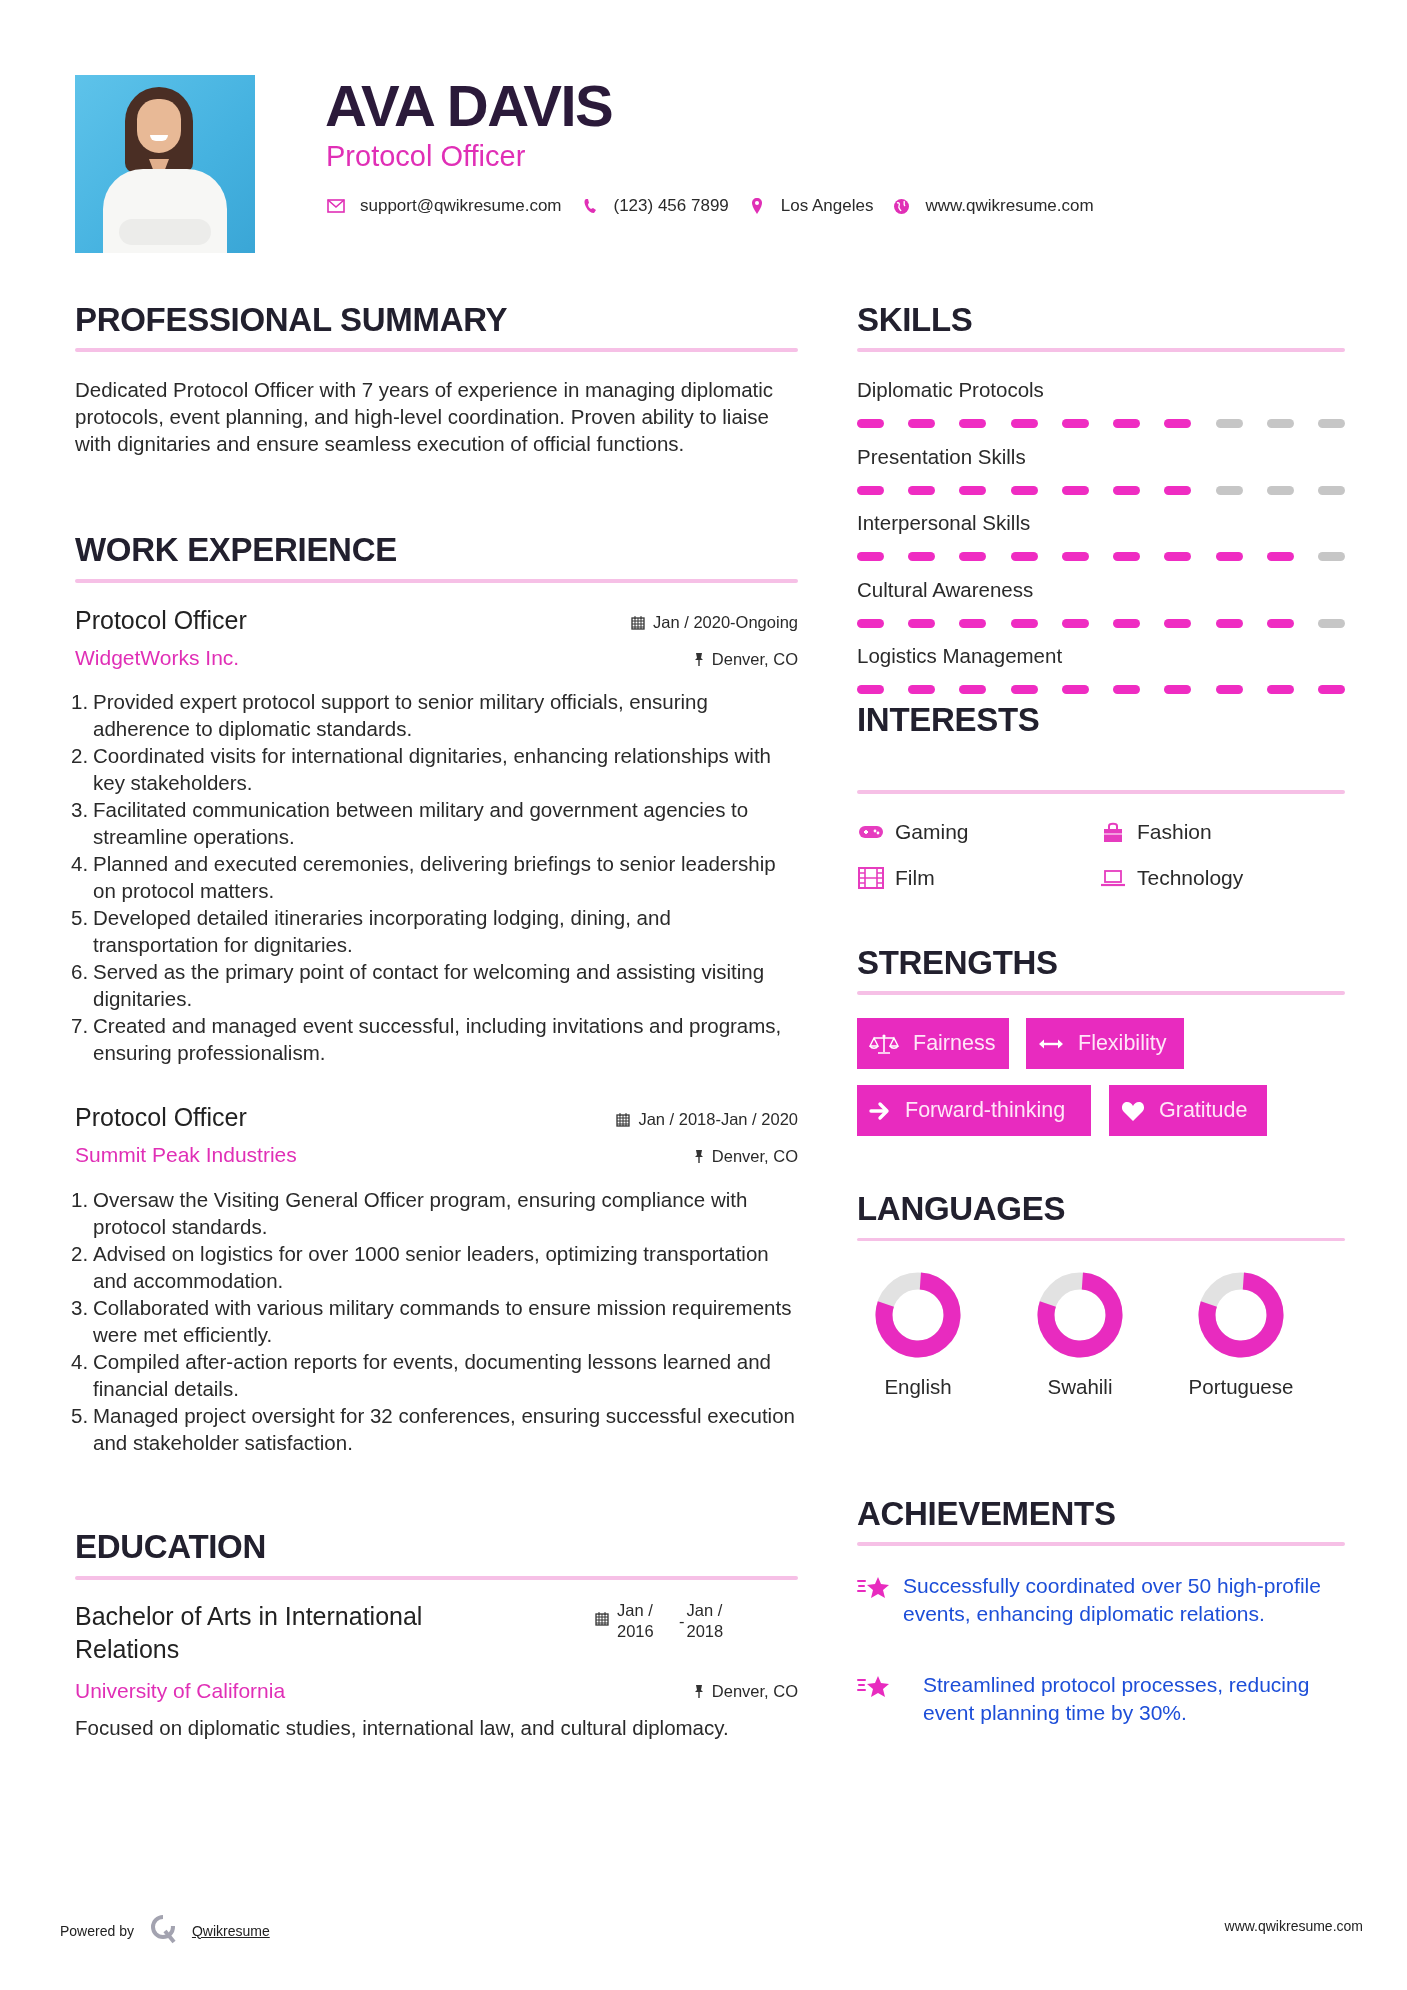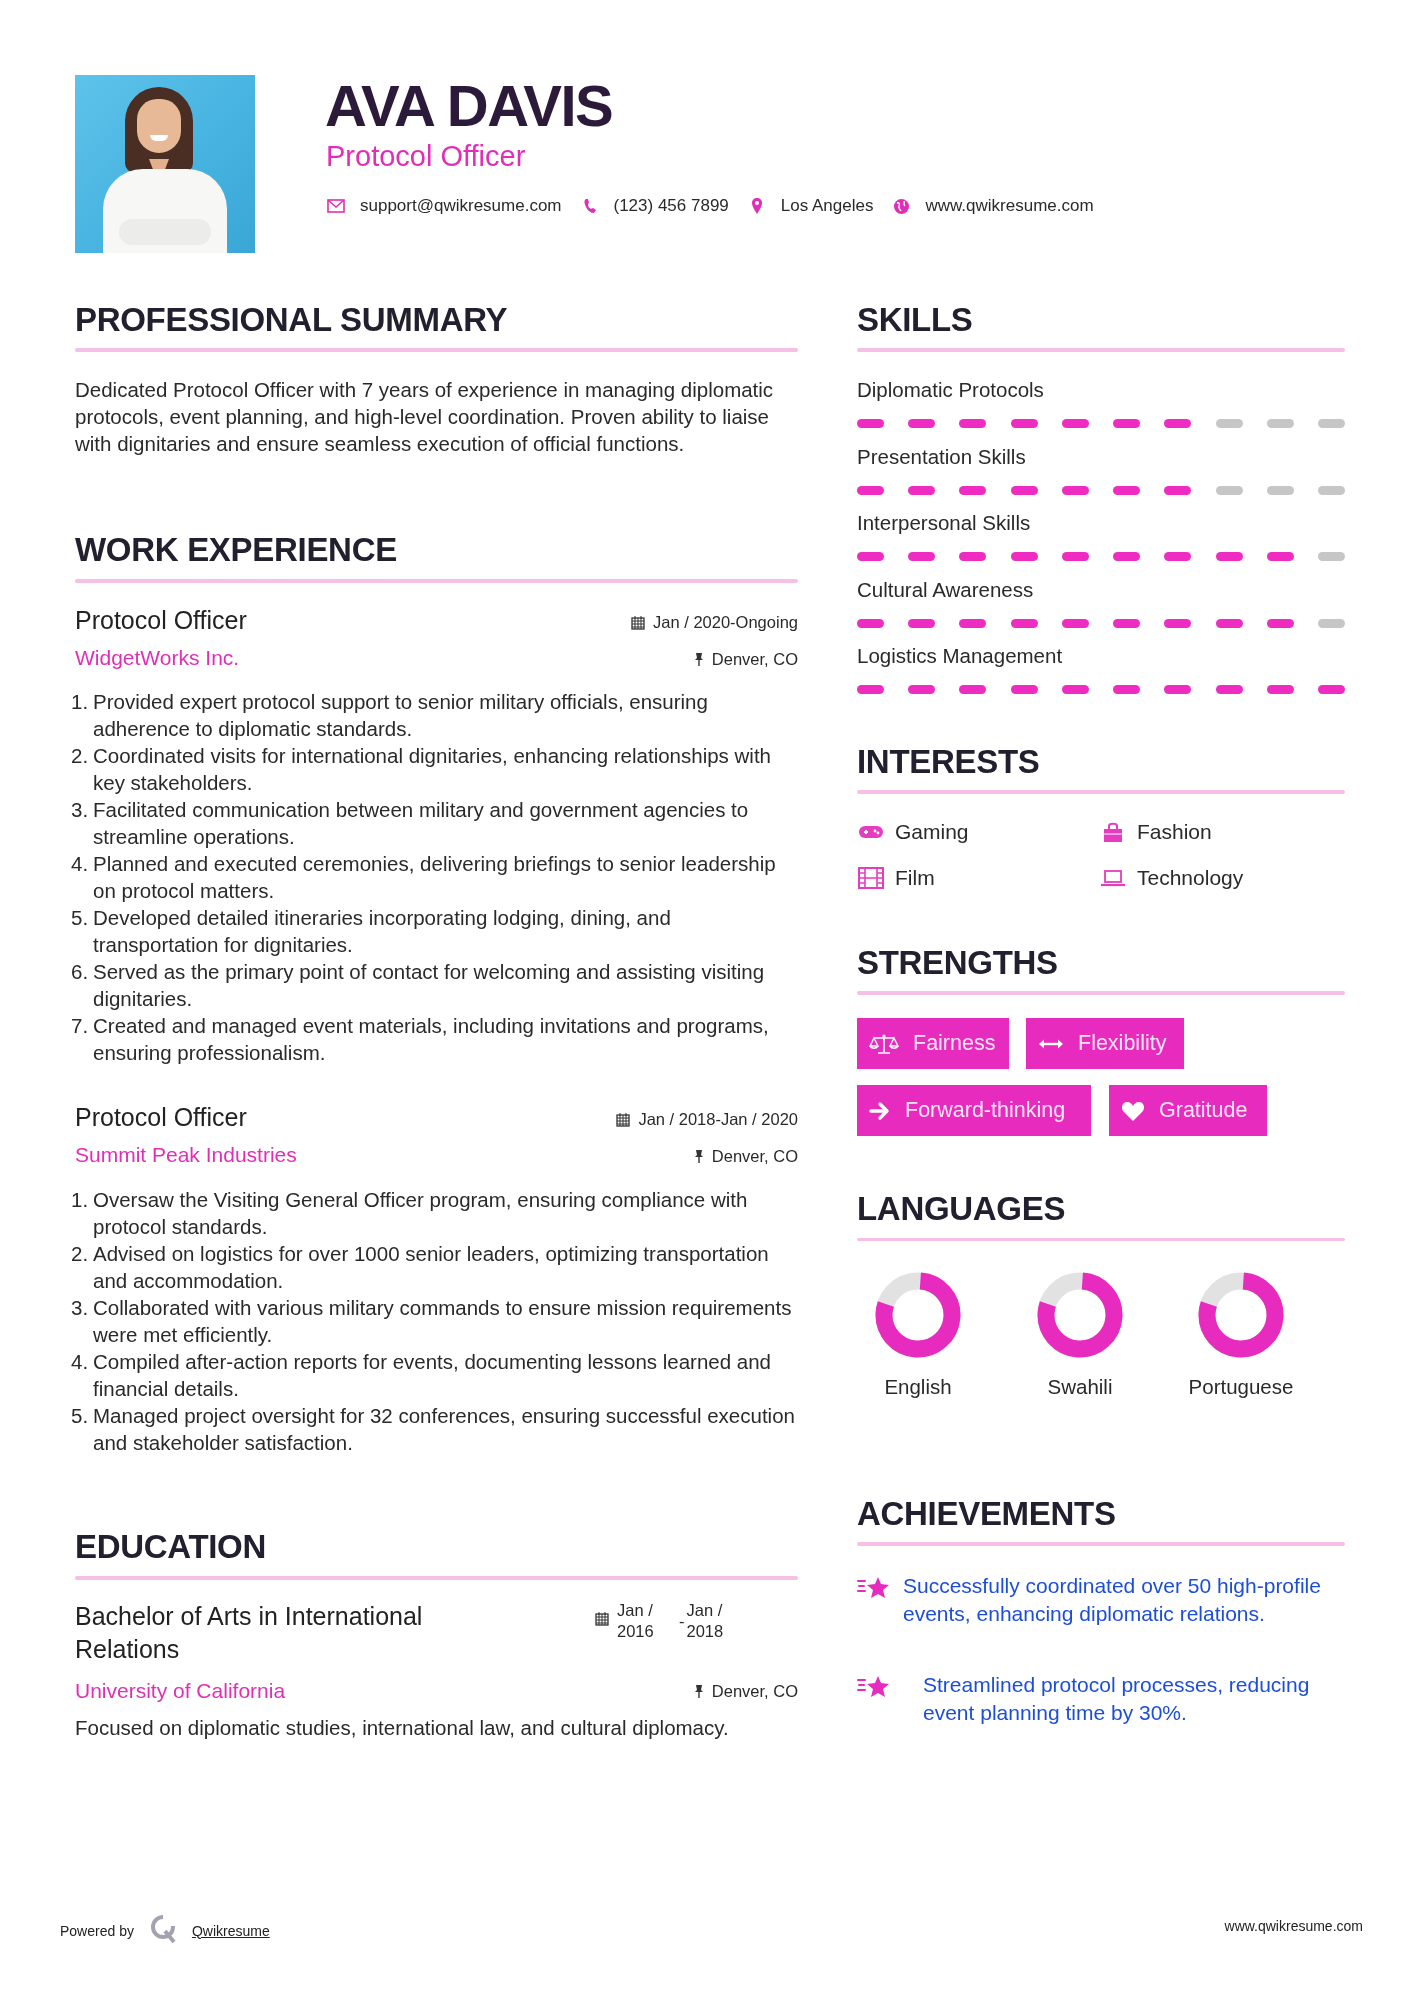--- a/index.html
+++ b/index.html
@@ -150,21 +150,21 @@
     <span>Denver, CO</span>
   </div>
 </div>
 <ol class="abs left list" style="top:688px; width:720px;">
   <li><span class="num">1.</span><span>Provided expert protocol support to senior military officials, ensuring adherence to diplomatic standards.</span></li>
   <li><span class="num">2.</span><span>Coordinated visits for international dignitaries, enhancing relationships with key stakeholders.</span></li>
   <li><span class="num">3.</span><span>Facilitated communication between military and government agencies to streamline operations.</span></li>
   <li><span class="num">4.</span><span>Planned and executed ceremonies, delivering briefings to senior leadership on protocol matters.</span></li>
   <li><span class="num">5.</span><span>Developed detailed itineraries incorporating lodging, dining, and transportation for dignitaries.</span></li>
   <li><span class="num">6.</span><span>Served as the primary point of contact for welcoming and assisting visiting dignitaries.</span></li>
-  <li><span class="num">7.</span><span>Created and managed event materials, including invitations and programs, ensuring professionalism.</span></li>
+  <li><span class="num">7.</span><span>Created and managed event successful, including invitations and programs, ensuring professionalism.</span></li>
 </ol>
 
 <div class="abs left" style="top:1102px; height:70px;">
   <div class="job-title abs" style="left:0; top:0;">Protocol Officer</div>
   <div class="company abs" style="left:0; top:40px;">Summit Peak Industries</div>
   <div class="meta abs" style="right:0; top:6px;">
     <span class="mi">
         <svg width="14" height="15" viewBox="0 0 14 15">
           <rect x="1" y="3" width="12" height="11" fill="none" stroke="#333" stroke-width="1.3"></rect>
           <path d="M1 6 H13 M1 9 H13 M1 12 H13 M4 3 V14 M7 3 V14 M10 3 V14 M4 1 V4 M10 1 V4" stroke="#333" stroke-width="1"></path>
@@ -291,21 +291,21 @@
         <span class="bar on"></span>
         <span class="bar on"></span>
         <span class="bar on"></span>
         <span class="bar on"></span>
         <span class="bar on"></span>
         <span class="bar on"></span>
       </div>
   </div>
 </div>
 
-<div class="abs right sec-title" style="top:745px;">INTERESTS</div>
+<div class="abs right sec-title" style="top:703px;">INTERESTS</div>
 <div class="abs right rule" style="top:790px;"></div>
 <div class="abs interest" style="left:857px; top:818px;">
   <span class="ii">
       <svg width="26" height="16" viewBox="0 0 26 16">
         <rect x="1" y="2" width="24" height="12" rx="6" fill="#e63cbf"></rect>
         <path d="M6 8 H10 M8 6 V10" stroke="#fff" stroke-width="1.8"></path>
         <circle cx="17" cy="7" r="1.4" fill="#fff"></circle>
         <circle cx="20" cy="9" r="1.4" fill="#fff"></circle>
       </svg>
     </span>

